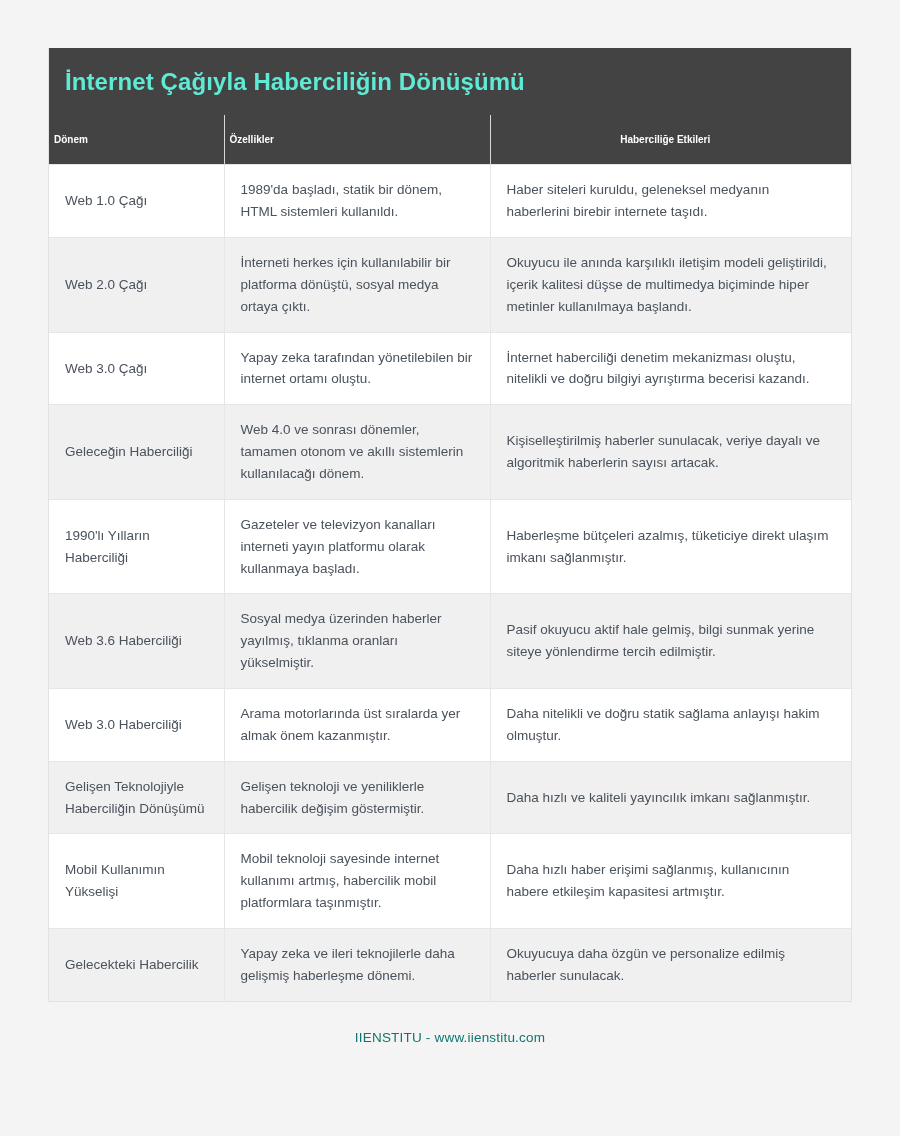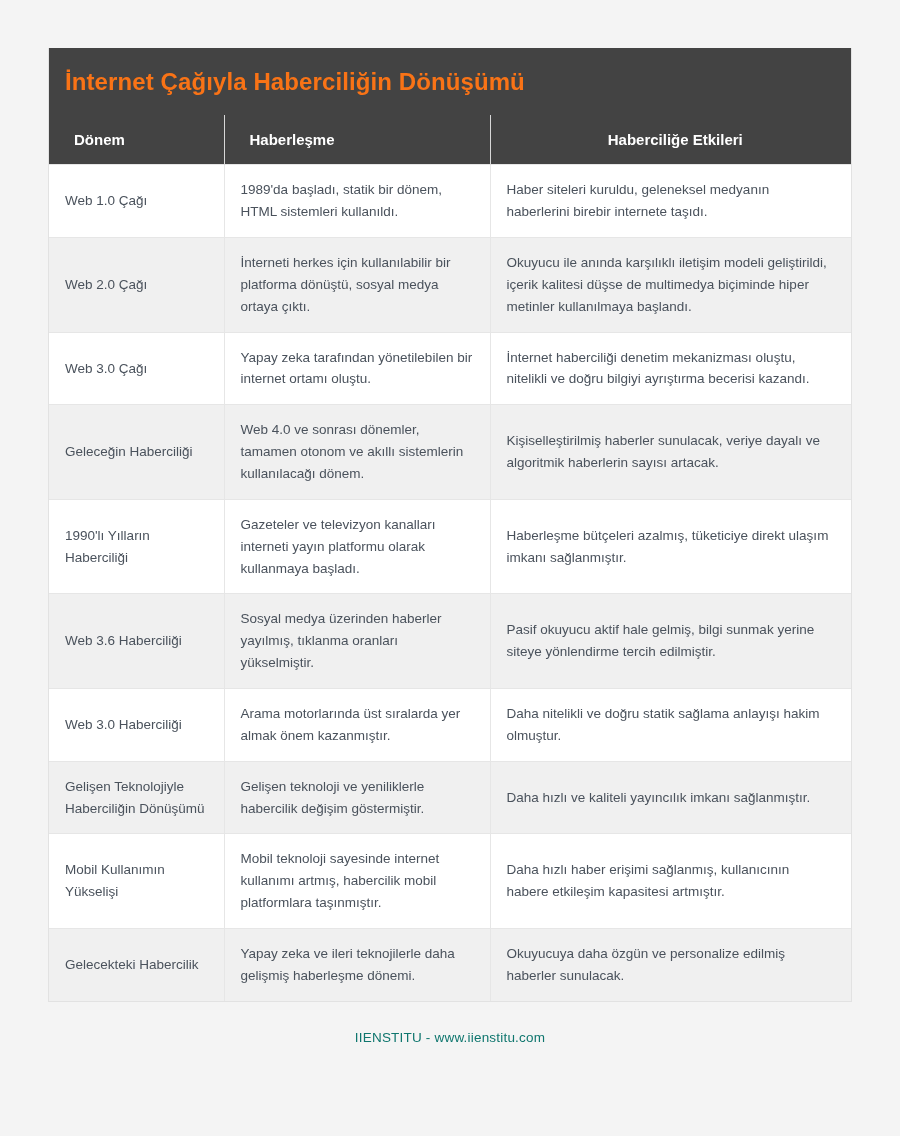--- a/index.html
+++ b/index.html
@@ -28,21 +28,21 @@
   .table-card {
     width: 804px;
     background: #ffffff;
     border: 1px solid #e2e2e2;
     border-top: none;
     box-sizing: border-box;
   }
 
   .table-title {
     background: #434343;
-    color: #f97316;
+    color: #5eead4;
     font-size: 24px;
     font-weight: bold;
     line-height: 1.2;
     letter-spacing: 0.1px;
     padding: 20px 16px 18px 16px;
     box-sizing: border-box;
   }
 
   table.data-table {
     width: 100%;
@@ -50,25 +50,25 @@
     table-layout: fixed;
   }
 
   table.data-table col.c1 { width: 175px; }
   table.data-table col.c2 { width: 266px; }
   table.data-table col.c3 { width: 361px; }
 
   table.data-table thead th {
     background: #434343;
     color: #ffffff;
-    font-size: 15px;
+    font-size: 10px;
     font-weight: bold;
     text-align: left;
     vertical-align: middle;
-    padding: 16px 16px 16px 25px;
+    padding: 16px 16px 16px 5px;
     height: 50px;
     box-sizing: border-box;
     border-right: 1px solid #d8d8d8;
   }
   table.data-table thead th:last-child {
     border-right: none;
     text-align: center;
   }
 
   table.data-table tbody td {
@@ -117,21 +117,21 @@
 
     <table class="data-table">
       <colgroup>
         <col class="c1">
         <col class="c2">
         <col class="c3">
       </colgroup>
       <thead>
         <tr>
           <th>Dönem</th>
-          <th>Haberleşme</th>
+          <th>Özellikler</th>
           <th>Haberciliğe Etkileri</th>
         </tr>
       </thead>
       <tbody>
 
         <tr>
           <td class="col-period">Web 1.0 Çağı</td>
           <td class="col-features">1989'da başladı, statik bir dönem, HTML sistemleri kullanıldı.</td>
           <td class="col-effects">Haber siteleri kuruldu, geleneksel medyanın haberlerini birebir internete taşıdı.</td>
         </tr>

